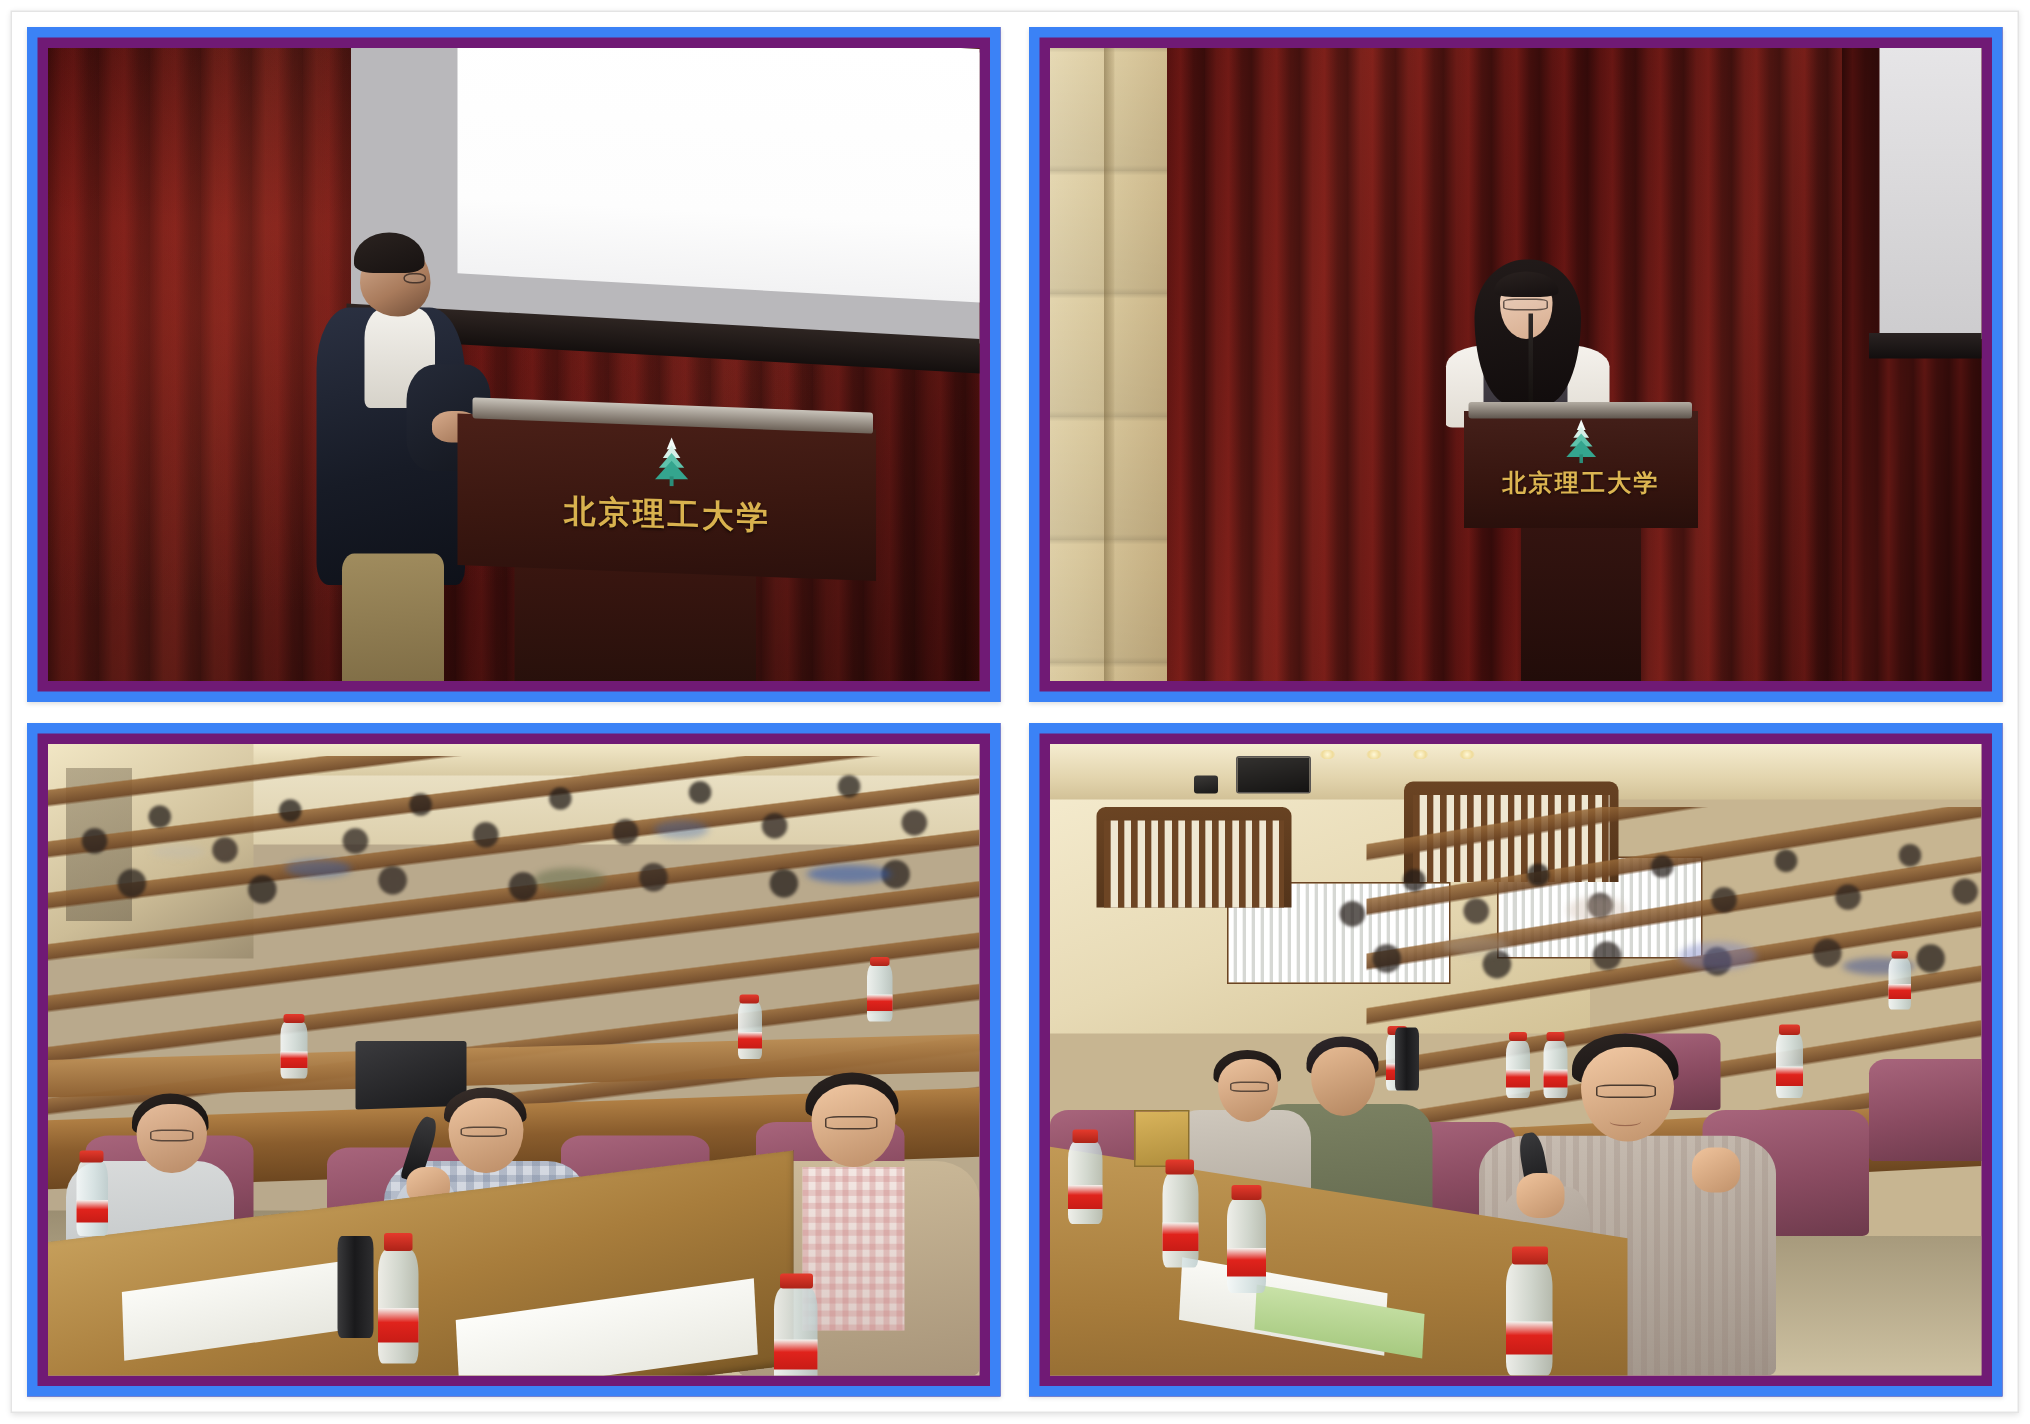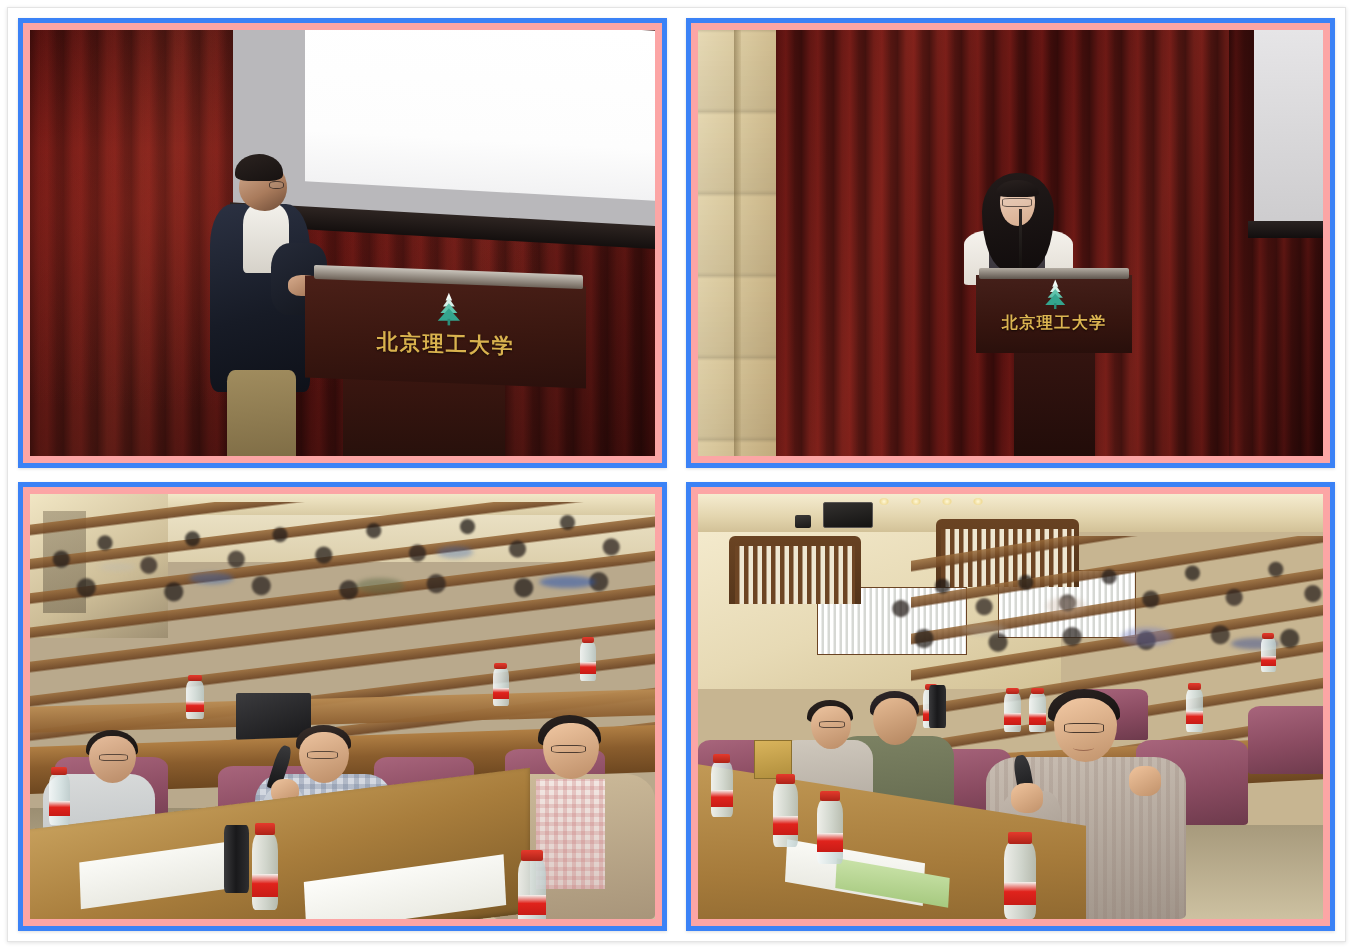--- a/index.html
+++ b/index.html
@@ -26,22 +26,22 @@
     padding:10px;
     display:grid;
     grid-template-columns:1fr 1fr;
     grid-template-rows:1fr 1fr;
     column-gap:19px;
     row-gap:14px;
   }
 
   .photo-cell {
     position:relative;
-    background:#fca5a5;
-    border:5px solid #3b82f6;
+    background:#701a75;
+    border:7px solid #3b82f6;
     box-shadow:0 1px 3px rgba(0,0,0,0.13);
     padding:7px;
     overflow:hidden;
   }
   .photo {
     position:relative;
     width:100%; height:100%;
     overflow:hidden;
   }
 

